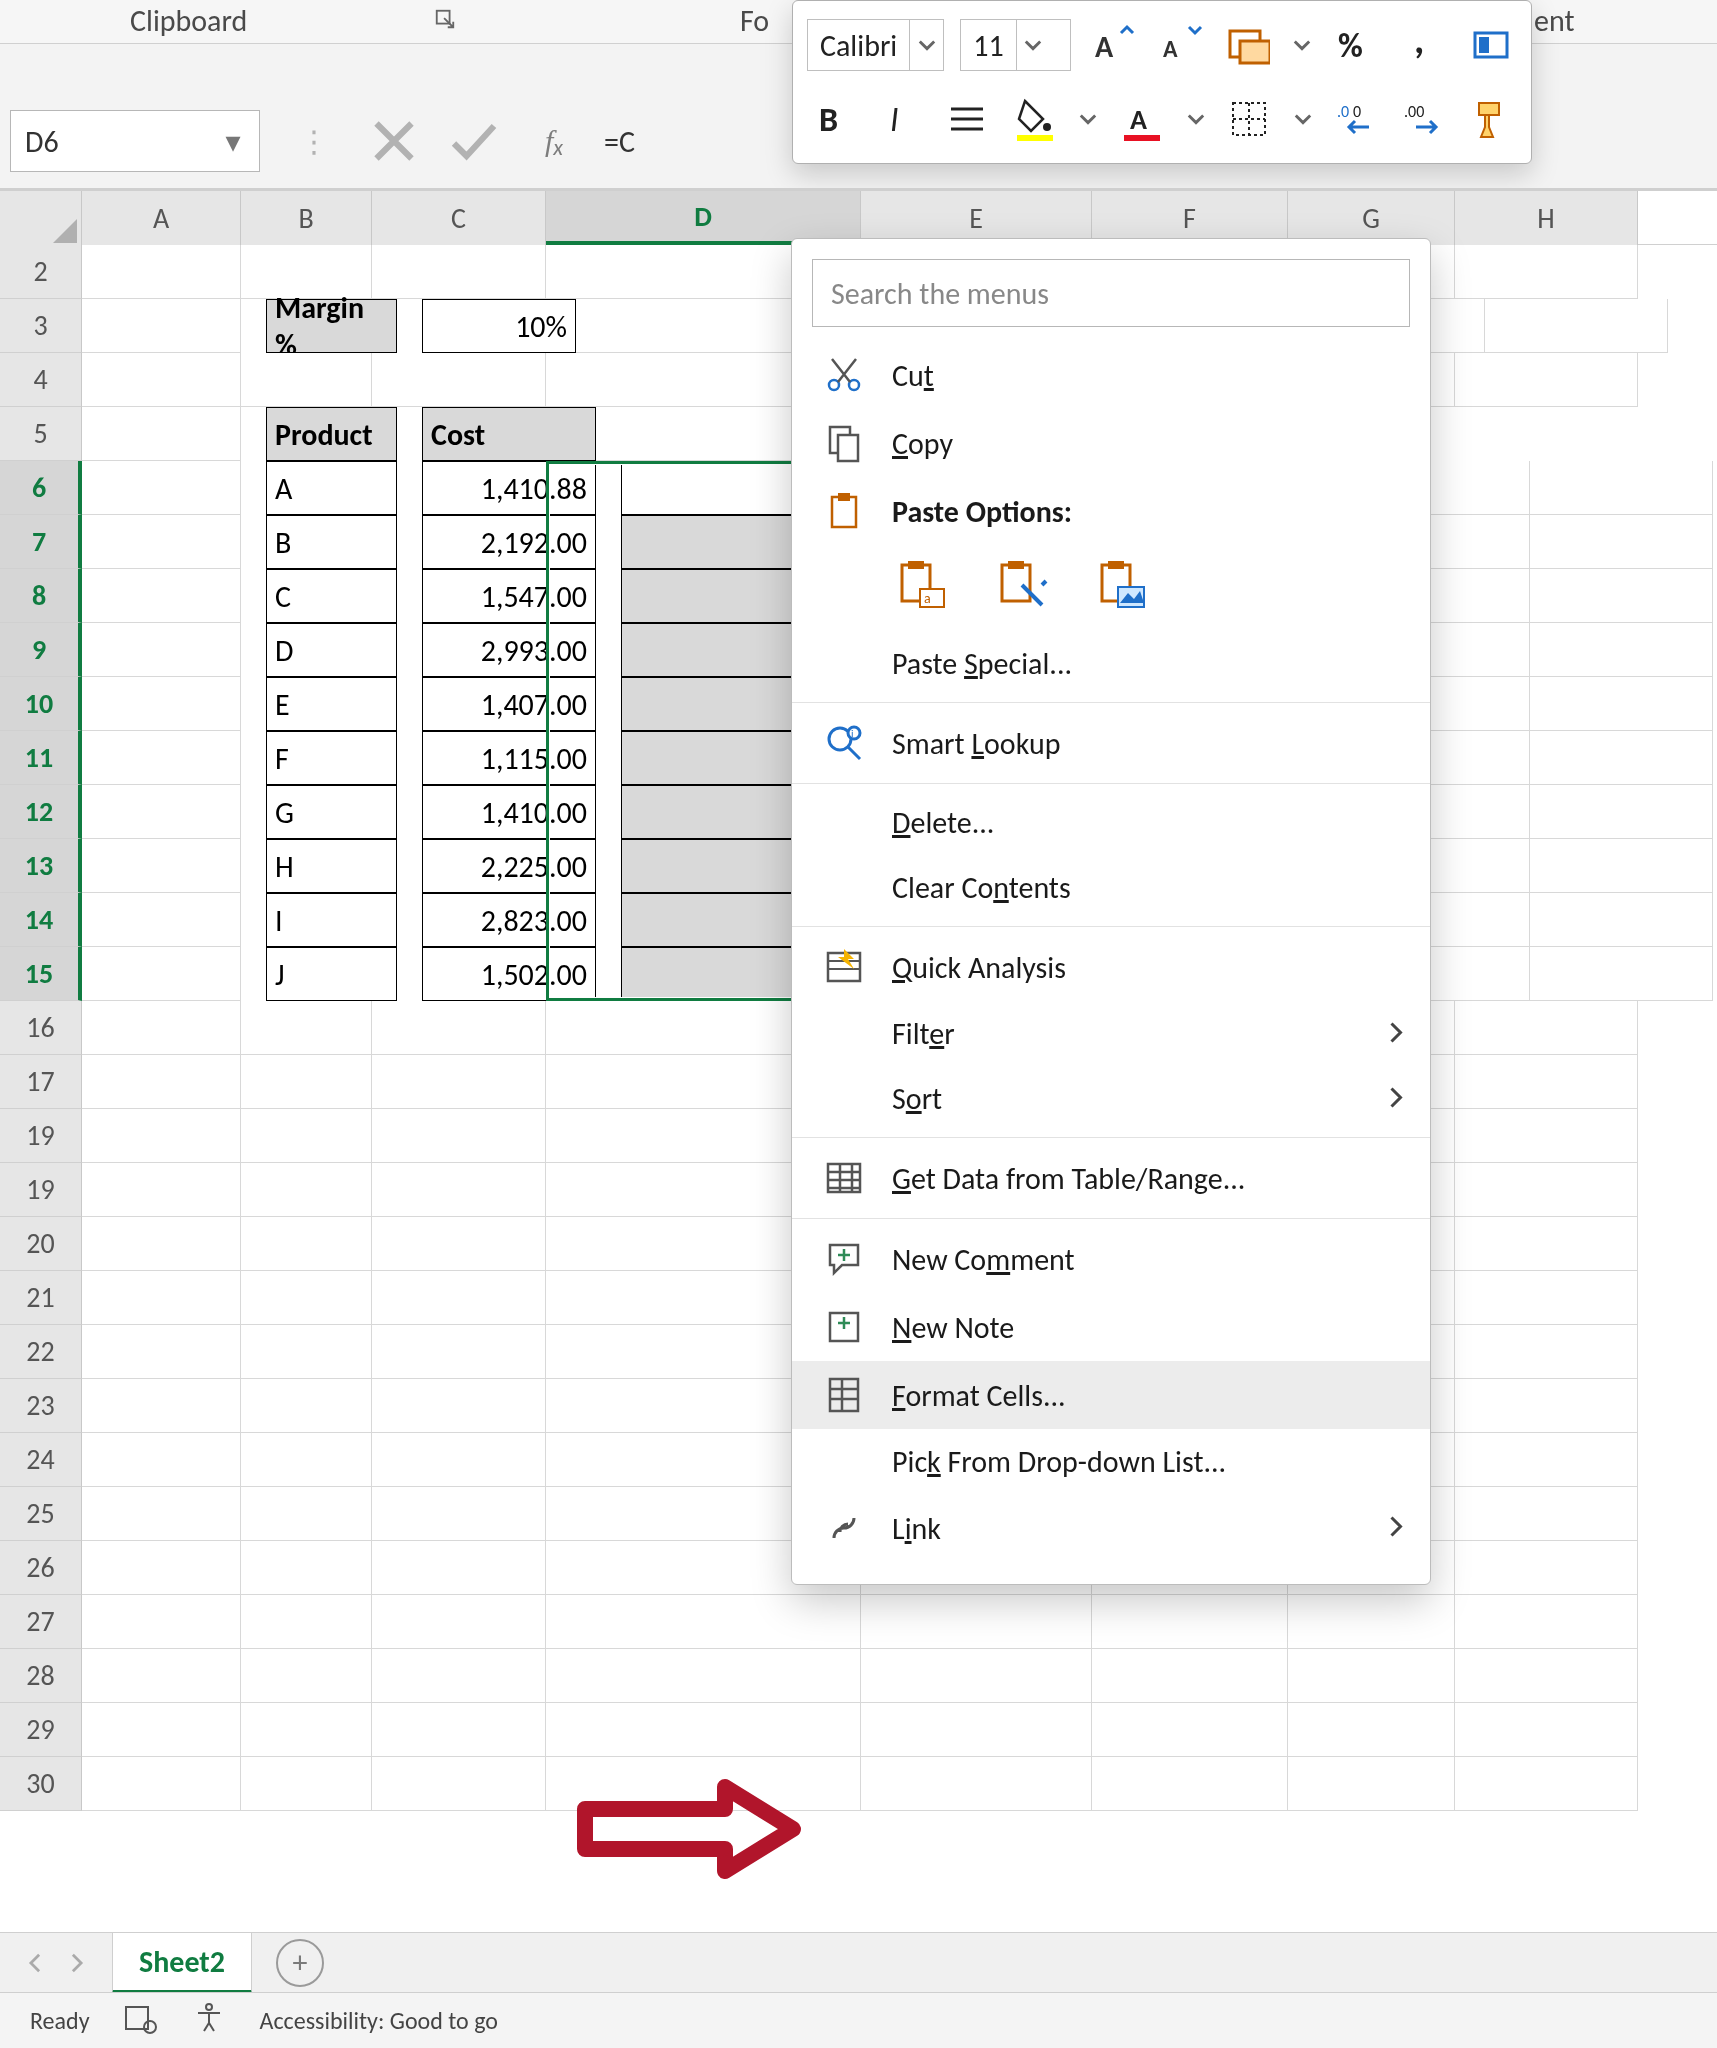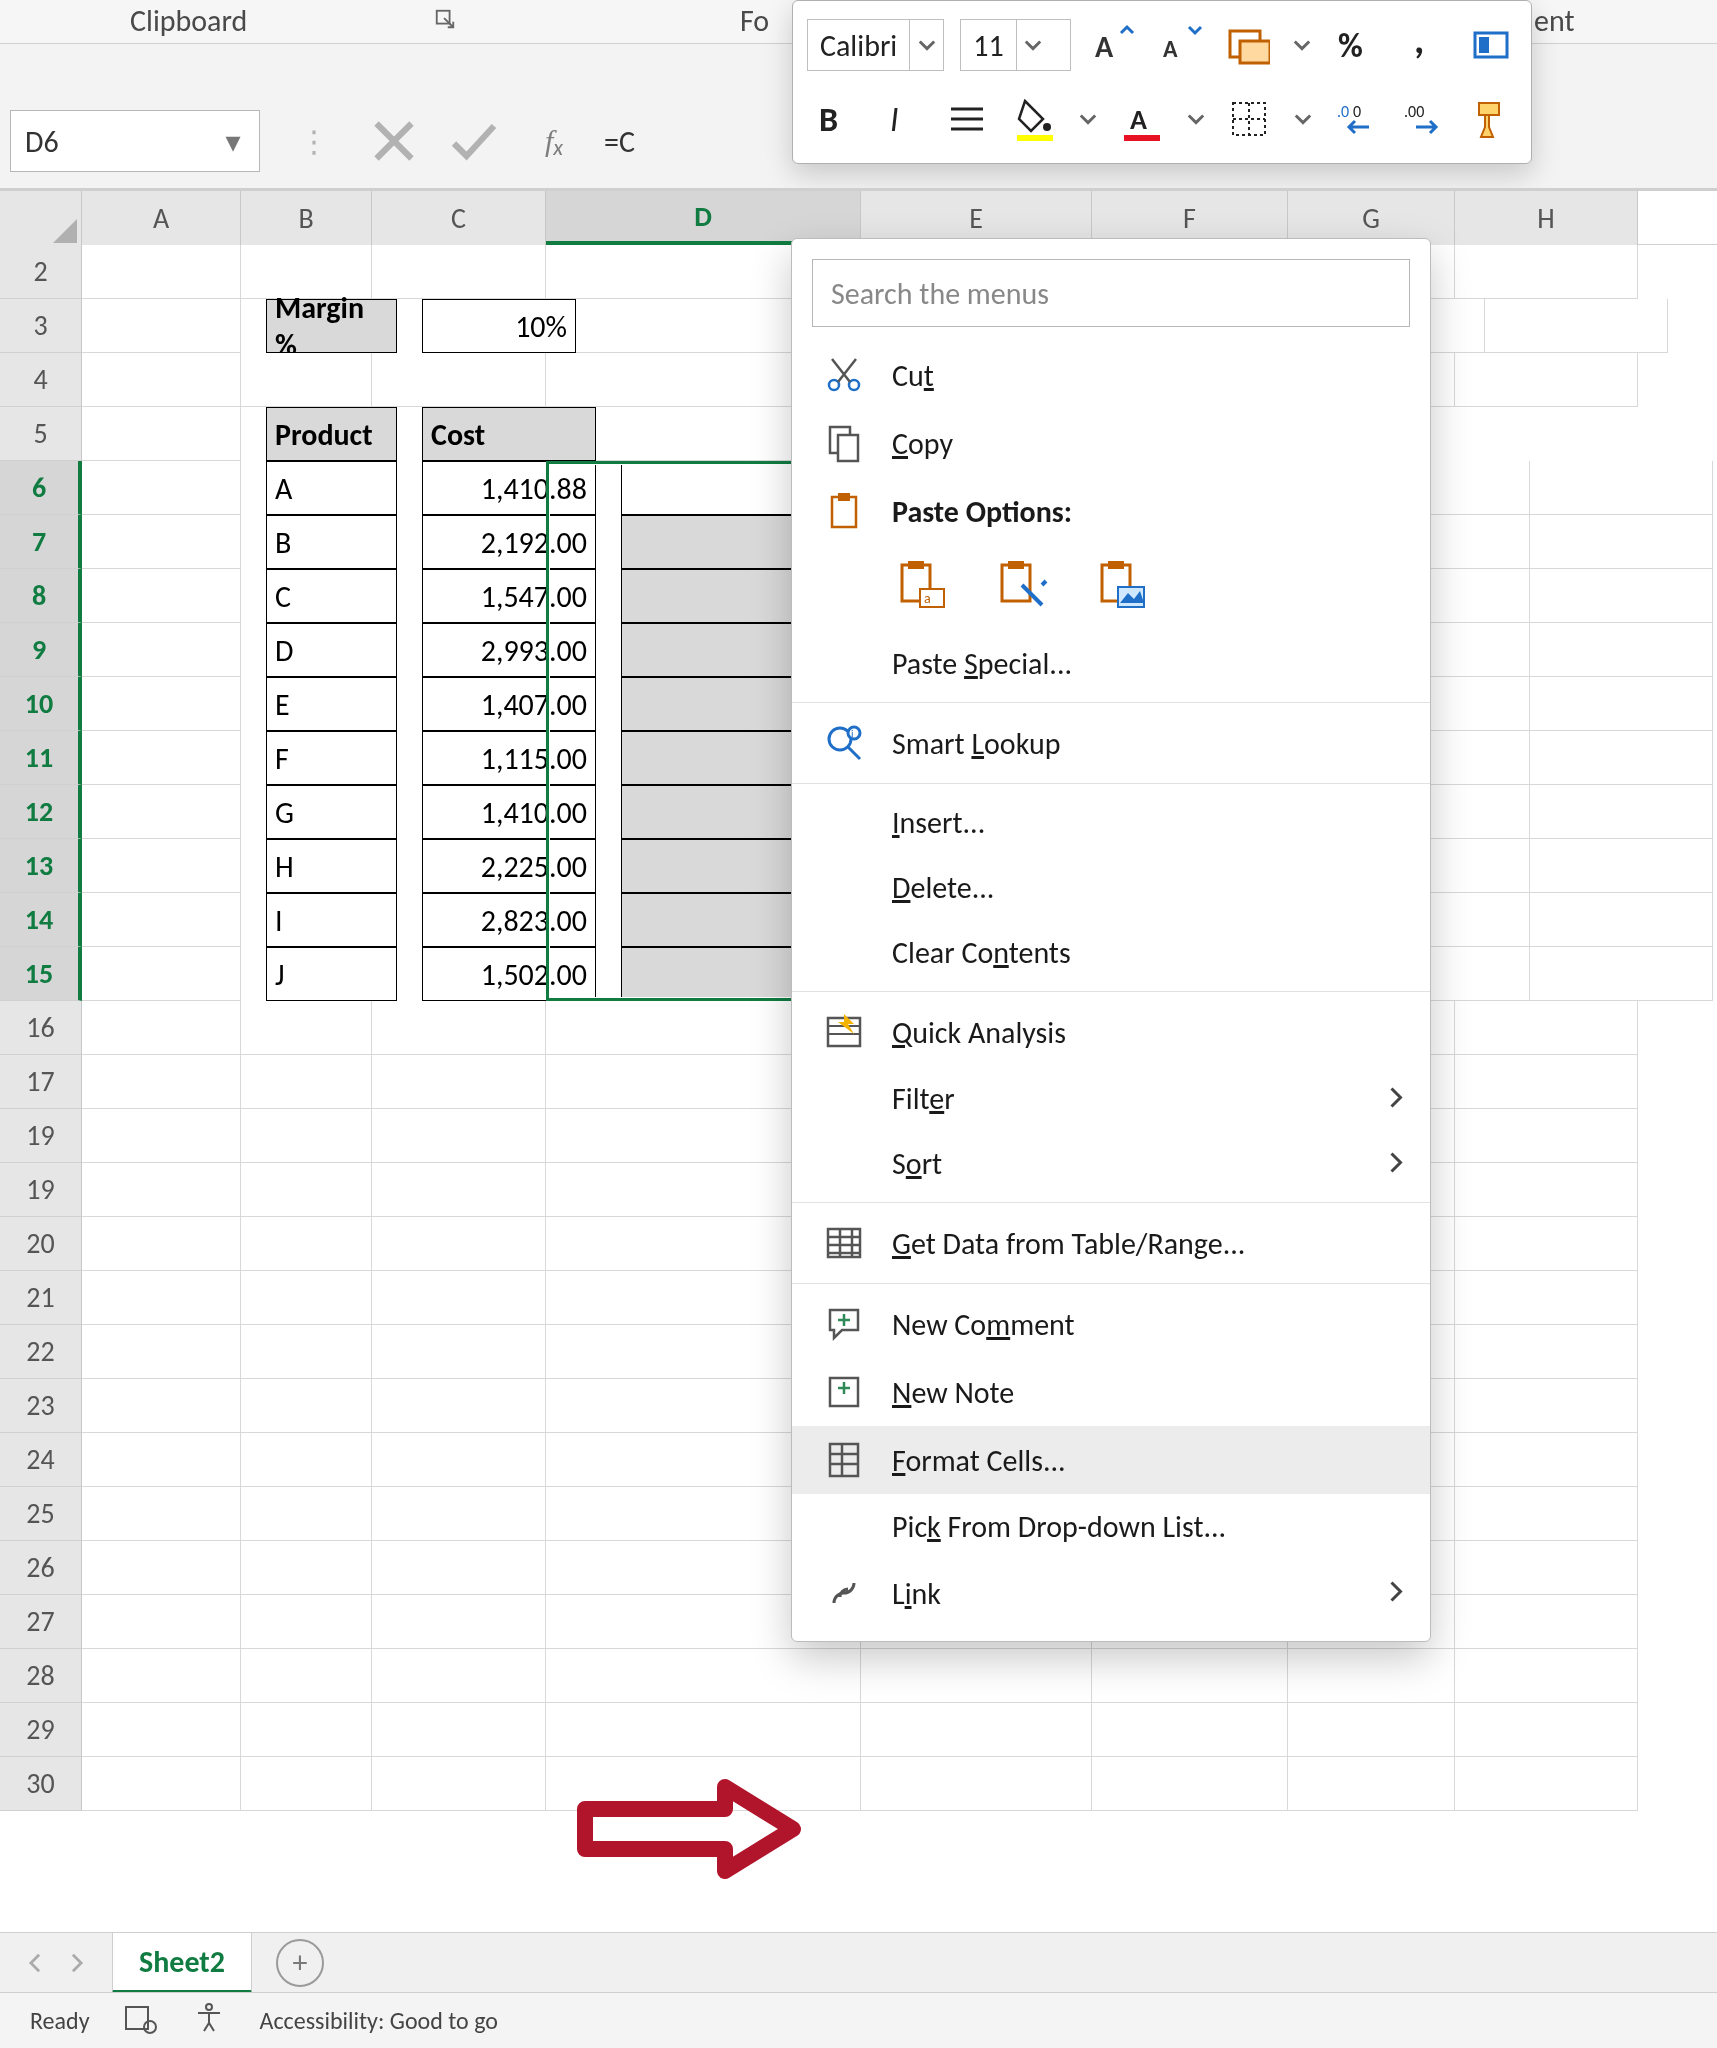--- a/index.html
+++ b/index.html
@@ -124,21 +124,21 @@
     background:#f4f4f4; border-top:1px solid #cfcfcf;
     display:flex; align-items:center; padding:0 30px; gap:34px; font-size:24px; color:#444;
   }
   .statusbar svg{ width:34px; height:34px; }
 
   
   .ctx-menu {
     position:absolute; left:791px; top:238px; width:640px;
     background:#fff; border:1px solid #bcbcbc; border-radius:6px;
     box-shadow: 0 16px 40px rgba(0,0,0,.22);
-    padding: 20px 0 14px 0; display:flex; flex-direction:column;
+    padding: 20px 0 22px 0; display:flex; flex-direction:column;
   }
   .ctx-search {
     margin: 0 20px 14px 20px; height:68px; border:1px solid #b7b7b7;
     display:flex; align-items:center; padding:0 18px; color:#888; font-size:30px;
   }
   .ctx-item {
     display:flex; align-items:center; gap:24px;
     padding: 14px 28px 14px 28px; font-size:30px; color:#1a1a1a;
     position:relative;
   }
@@ -778,24 +778,20 @@
           <circle cx="30" cy="10" r="6" fill="#fff" stroke="#1f6fc9"></circle>
           <text x="27" y="14" font-size="11" fill="#1f6fc9" stroke="none">i</text>
         </svg>
     </span>
     <span>Smart <u class="shortcut">L</u>ookup</span>
   </div>
   <div class="ctx-sep"></div>
 
   <div class="ctx-item">
     <span class="icn"></span>
-    <span><u class="shortcut">I</u>nsert...</span>
-  </div>
-  <div class="ctx-item">
-    <span class="icn"></span>
     <span><u class="shortcut">D</u>elete...</span>
   </div>
   <div class="ctx-item">
     <span class="icn"></span>
     <span>Clear Co<u class="shortcut">n</u>tents</span>
   </div>
   <div class="ctx-sep"></div>
 
   <div class="ctx-item">
     <span class="icn">

